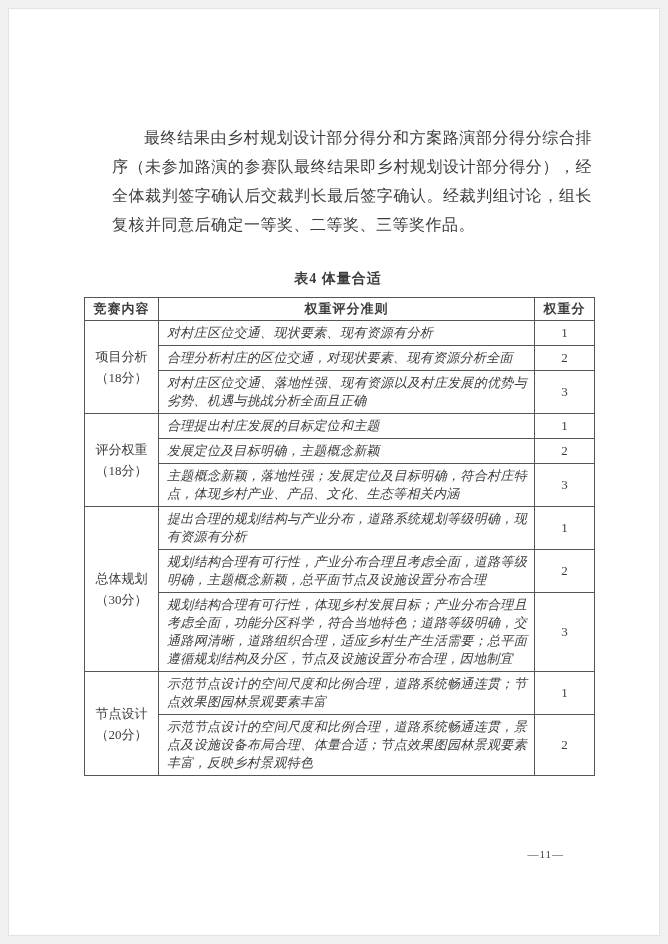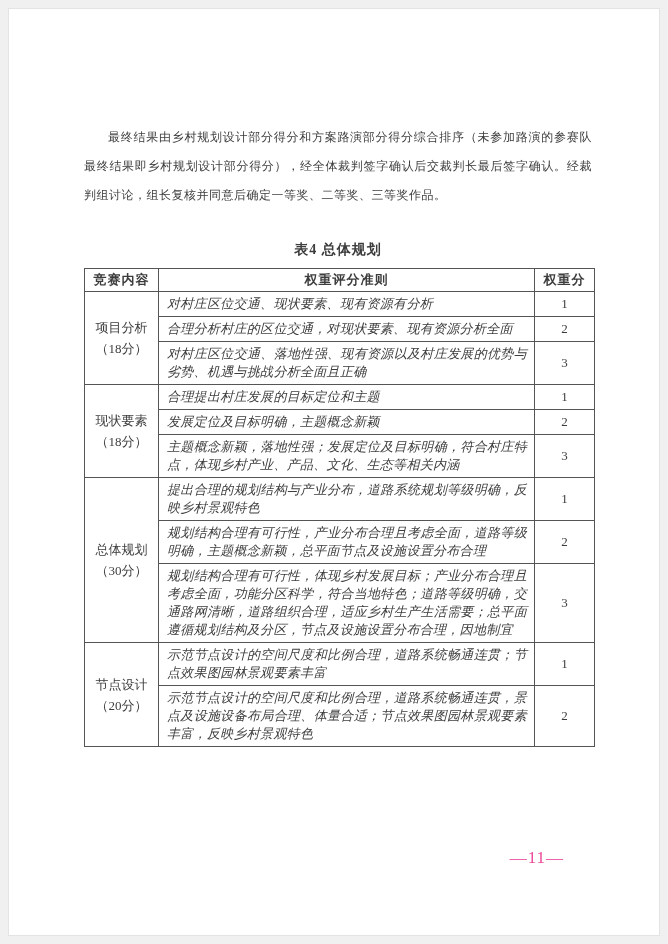--- a/index.html
+++ b/index.html
@@ -21,25 +21,26 @@
     left:8px;top:8px;
     width:652px;height:928px;
     background:var(--page-bg);
     border:1px solid #e3e3e3;
     overflow:hidden;
   }
   .content{
     padding:114px 67px 0 75px;
   }
   .paragraph{
-    font-size:12px;
+    font-size:16px;
     line-height:29px;
     text-align:justify;
     text-indent:2em;
     letter-spacing:0.5px;
+    margin-left:28px;
   }
   .table-caption{
     margin-top:31px;
     text-align:center;
     font-weight:bold;
     font-size:14px;
     letter-spacing:1px;
   }
   table{
     margin-top:9px;
@@ -75,34 +76,34 @@
   }
   td.wt{
     text-align:center;
     padding:2px 2px;
     font-family:"Liberation Serif","DejaVu Serif",serif;
   }
   .page-number{
     position:absolute;
     top:839px;
     right:95px;
-    font-size:17px;
+    font-size:11px;
     letter-spacing:1px;
-    color:#ec4899;
+    color:#404040;
   }
 </style>
 </head>
 <body>
 
 <div class="page">
   <div class="content">
 
     <p class="paragraph">最终结果由乡村规划设计部分得分和方案路演部分得分综合排序（未参加路演的参赛队最终结果即乡村规划设计部分得分），经全体裁判签字确认后交裁判长最后签字确认。经裁判组讨论，组长复核并同意后确定一等奖、二等奖、三等奖作品。</p>
 
-    <div class="table-caption">表4 总体规划</div>
+    <div class="table-caption">表4 体量合适</div>
 
     <table>
       <colgroup>
           <col class="c-cat">
           <col class="c-crit">
           <col class="c-wt">
         </colgroup>
       <thead>
         <tr>
           <th>竞赛内容</th>
@@ -124,41 +125,41 @@
           <td class="crit">合理分析村庄的区位交通，对现状要素、现有资源分析全面</td>
           <td class="wt">2</td>
         </tr>
         <tr>
           <td class="crit">对村庄区位交通、落地性强、现有资源以及村庄发展的优势与劣势、机遇与挑战分析全面且正确</td>
           <td class="wt">3</td>
         </tr>
 
         <tr>
           <td class="cat" rowspan="3">
-            <span>现状要素</span><br>
+            <span>评分权重</span><br>
             <span>（18分）</span>
           </td>
           <td class="crit">合理提出村庄发展的目标定位和主题</td>
           <td class="wt">1</td>
         </tr>
         <tr>
           <td class="crit">发展定位及目标明确，主题概念新颖</td>
           <td class="wt">2</td>
         </tr>
         <tr>
           <td class="crit">主题概念新颖，落地性强；发展定位及目标明确，符合村庄特点，体现乡村产业、产品、文化、生态等相关内涵</td>
           <td class="wt">3</td>
         </tr>
 
         <tr>
           <td class="cat" rowspan="3">
             <span>总体规划</span><br>
             <span>（30分）</span>
           </td>
-          <td class="crit">提出合理的规划结构与产业分布，道路系统规划等级明确，反映乡村景观特色</td>
+          <td class="crit">提出合理的规划结构与产业分布，道路系统规划等级明确，现有资源有分析</td>
           <td class="wt">1</td>
         </tr>
         <tr>
           <td class="crit">规划结构合理有可行性，产业分布合理且考虑全面，道路等级明确，主题概念新颖，总平面节点及设施设置分布合理</td>
           <td class="wt">2</td>
         </tr>
         <tr>
           <td class="crit">规划结构合理有可行性，体现乡村发展目标；产业分布合理且考虑全面，功能分区科学，符合当地特色；道路等级明确，交通路网清晰，道路组织合理，适应乡村生产生活需要；总平面遵循规划结构及分区，节点及设施设置分布合理，因地制宜</td>
           <td class="wt">3</td>
         </tr>

